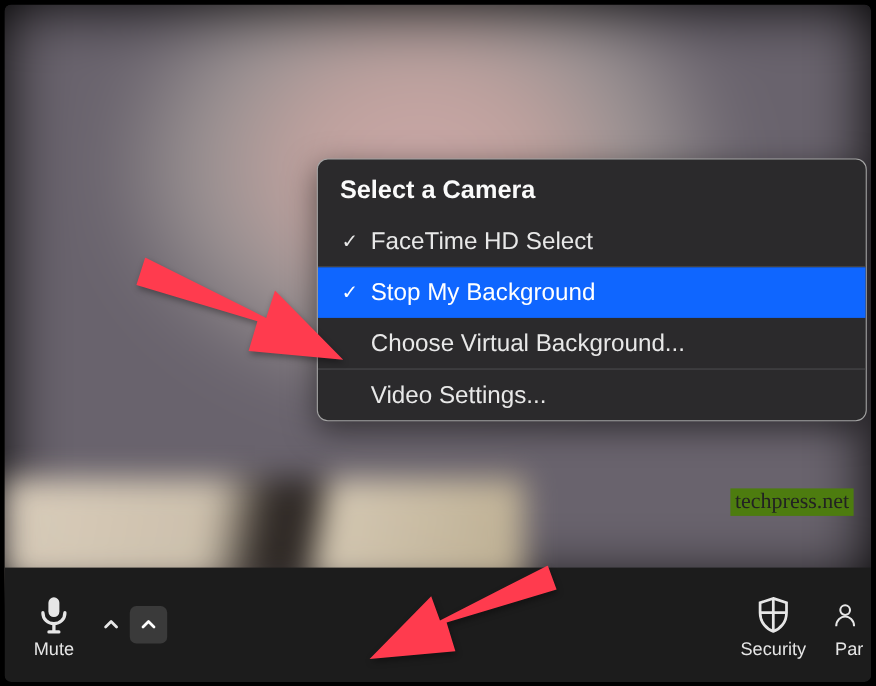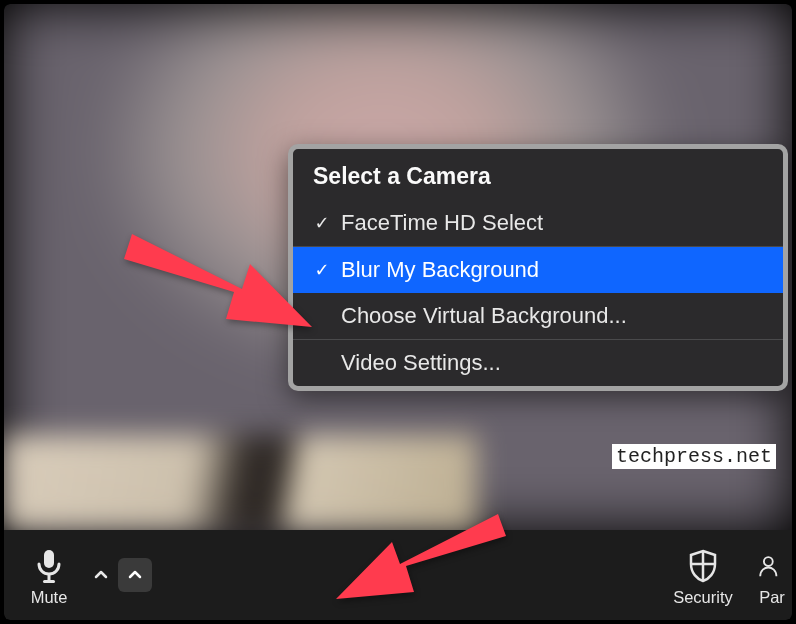--- a/index.html
+++ b/index.html
@@ -47,21 +47,21 @@
       height: 95px;
       background: linear-gradient(100deg, #e6d9c4 0%, #d8cbb4 40%, #2a241f 50%, #2a241f 60%, #e0d3bb 60%, #c7b897 100%);
       filter: blur(14px);
       opacity: 0.9;
     }
     .toolbar {
       position: absolute;
       left: 0;
       right: 0;
       bottom: 0;
-      height: 90px;
+      height: 104px;
       background: #1c1c1c;
       display: flex;
       align-items: center;
       padding: 0 10px;
       gap: 4px;
     }
     .tb-button {
       display: flex;
       flex-direction: column;
       align-items: center;
@@ -100,21 +100,21 @@
       flex: 1;
     }
 
     
     .popup {
       position: absolute;
       left: 284px;
       top: 140px;
       width: 500px;
       background: #2b2a2c;
-      border: 5px solid #a3a3a3;
+      border: 1px solid #a3a3a3;
       border-radius: 10px;
       box-shadow: 0 8px 28px rgba(0,0,0,0.5);
       overflow: hidden;
       color: #e8e8e8;
     }
     .popup-header {
       padding: 14px 20px 10px;
       font-weight: 700;
       font-size: 23px;
       color: #fafafa;
@@ -143,23 +143,23 @@
       background: #0f66ff;
       color: #ffffff;
     }
     .popup-item.no-check .check { visibility: hidden; }
 
     
     .watermark {
       position: absolute;
       right: 16px;
       top: 440px;
-      background: #ffffff;
+      background: #4d7c0f;
       color: #222;
-      font-family: Liberation Mono, monospace;
+      font-family: Liberation Serif, serif;
       font-size: 20px;
       padding: 1px 4px;
     }
 
     
     .arrow {
       position: absolute;
       filter: drop-shadow(1px 3px 3px rgba(0,0,0,0.35));
     }
   </style>
@@ -223,21 +223,21 @@
 
     <div class="popup">
       <div class="popup-header">Select a Camera</div>
       <div class="popup-item">
         <span class="check">✓</span>
         <span>FaceTime HD Select</span>
       </div>
       <div class="popup-sep"></div>
       <div class="popup-item highlight">
         <span class="check">✓</span>
-        <span>Blur My Background</span>
+        <span>Stop My Background</span>
       </div>
       <div class="popup-item no-check">
         <span class="check">✓</span>
         <span>Choose Virtual Background...</span>
       </div>
       <div class="popup-sep"></div>
       <div class="popup-item no-check">
         <span class="check">✓</span>
         <span>Video Settings...</span>
       </div>

